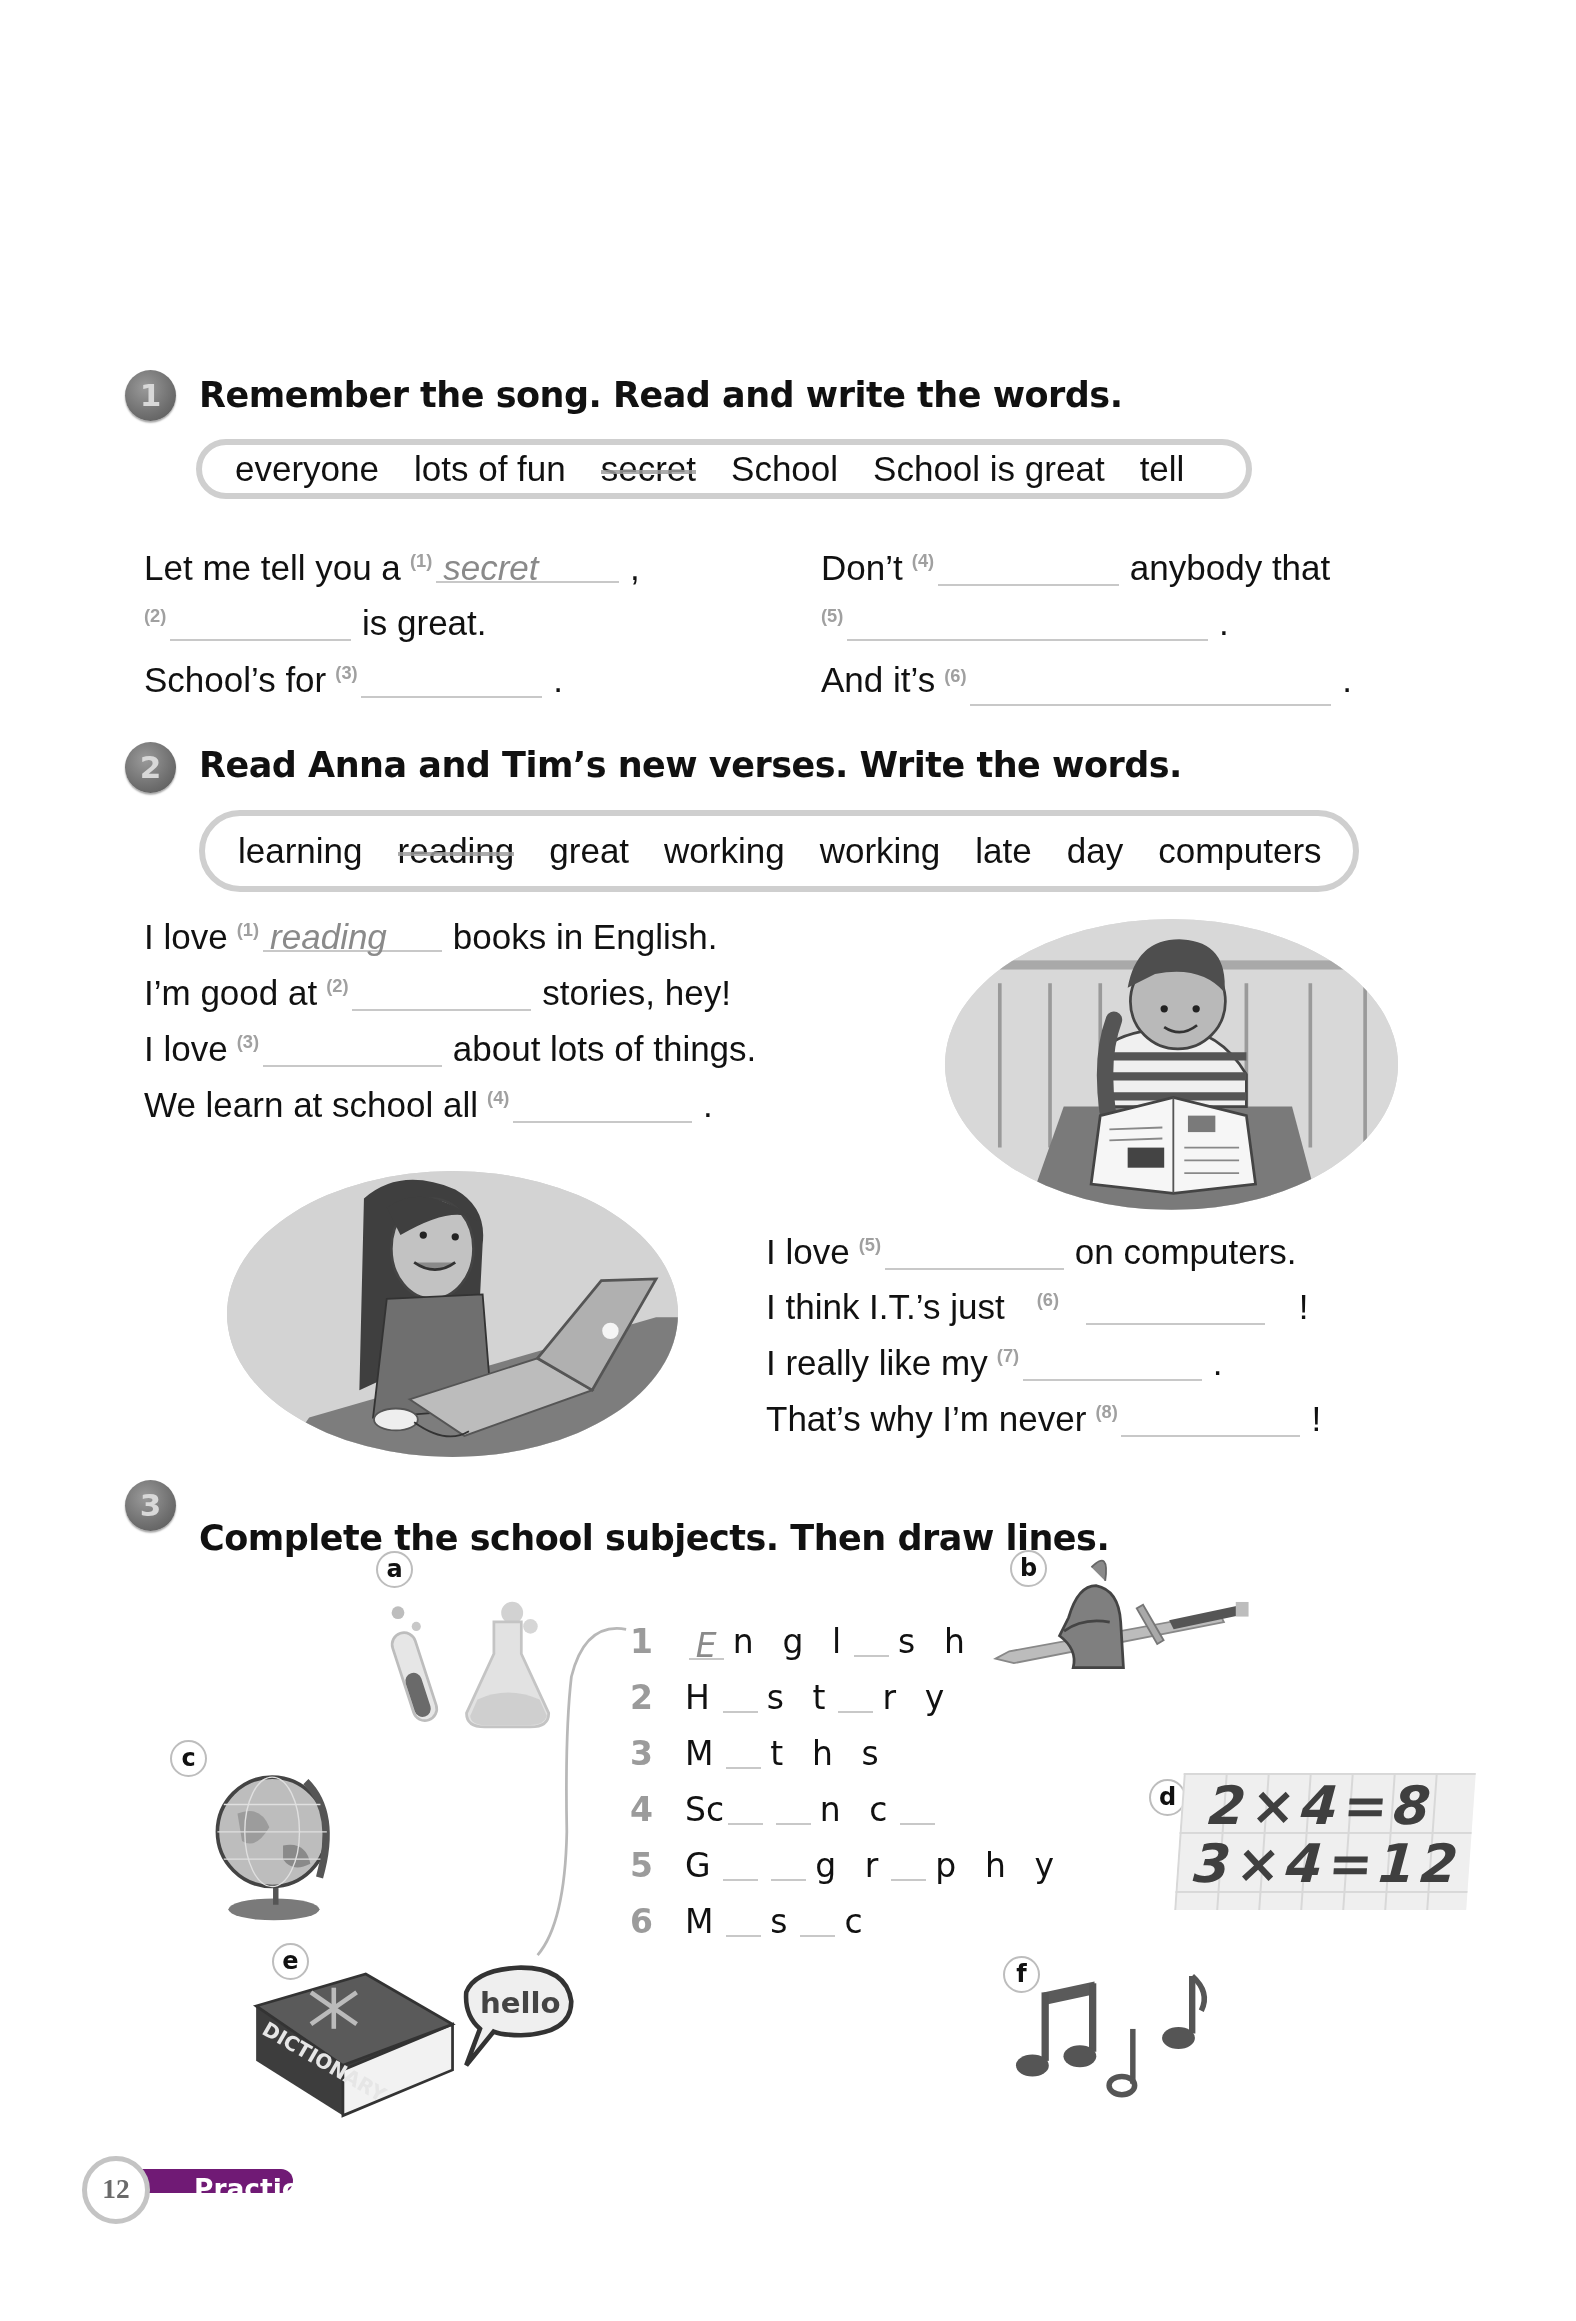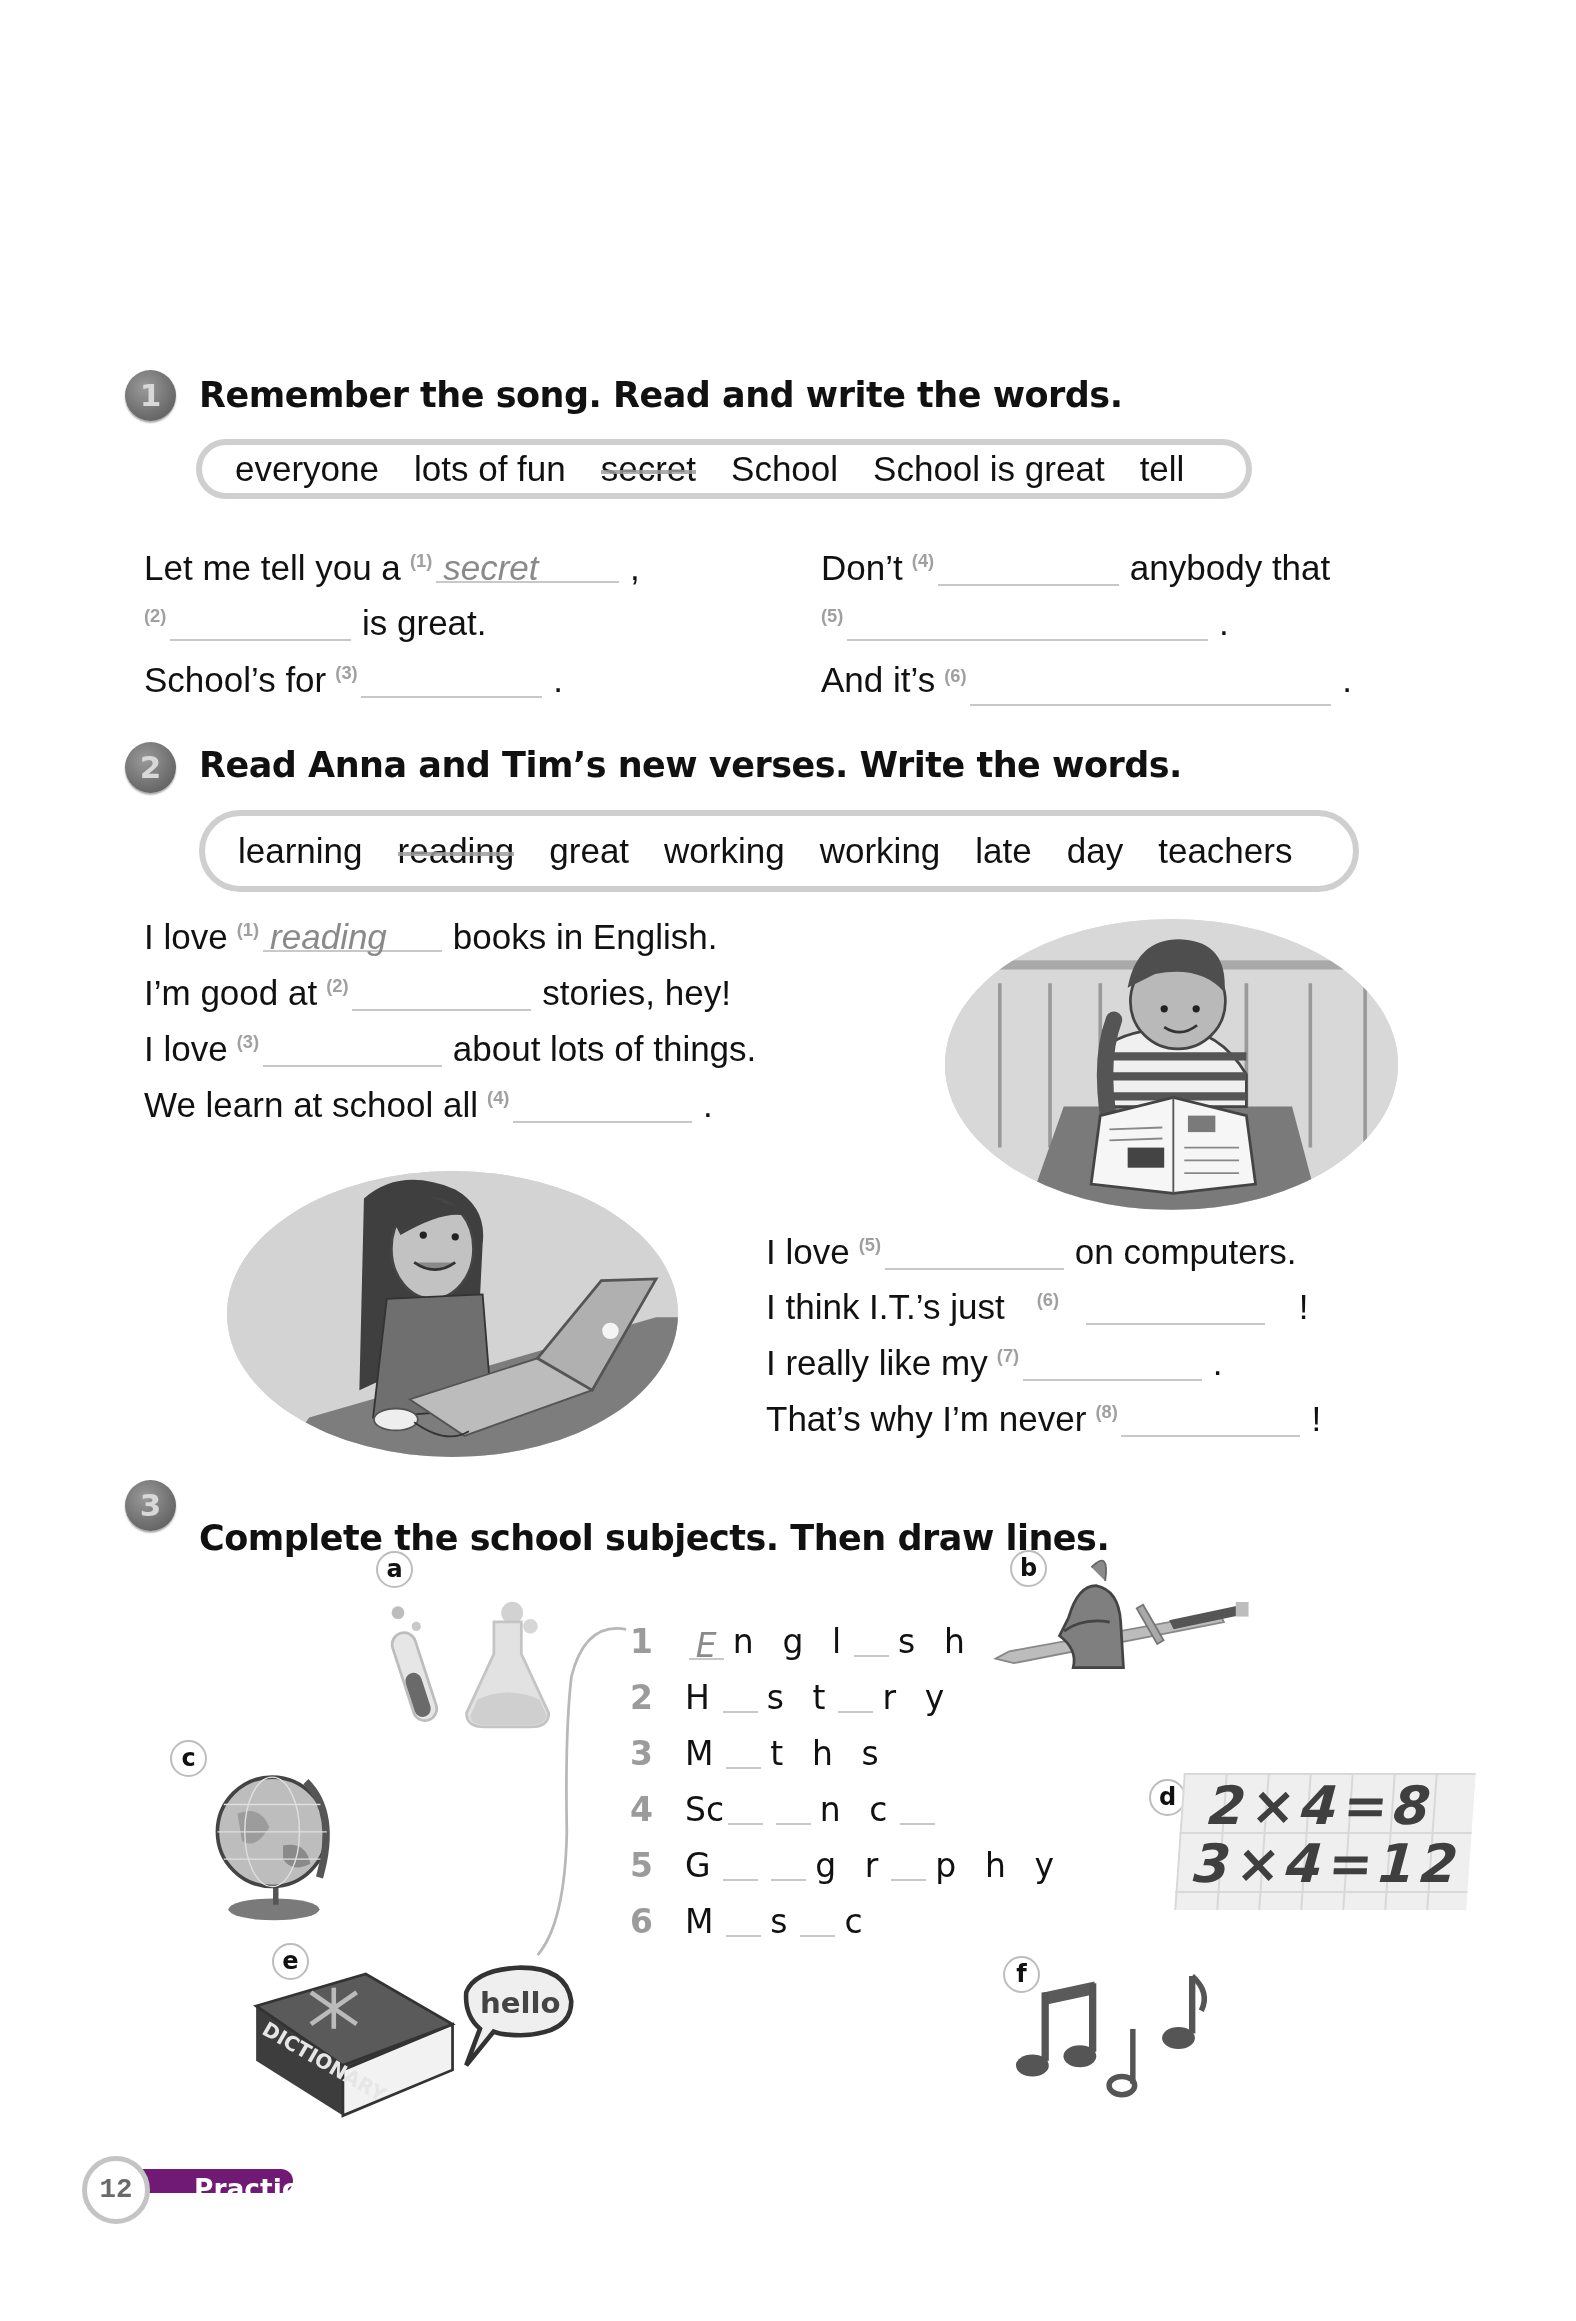--- a/index.html
+++ b/index.html
@@ -27,21 +27,21 @@
   .punct { margin-left:11px; }
   .oval { border-radius:50%; overflow:hidden; }
   .letter-badge { width:37px; height:37px; border-radius:50%; border:2.7px solid #bdbdbd; background:#fff;
       font-family:"DejaVu Sans", sans-serif; font-weight:bold; font-size:24px; line-height:33px; text-align:center; color:#111; box-sizing:border-box; }
   .subj-row { display:flex; align-items:baseline; font-family:"DejaVu Sans", sans-serif; font-size:33px; color:#111; white-space:nowrap; }
   .subj-num { color:#9b9b9b; font-weight:bold; width:55px; font-size:33px; }
   .subj-part { letter-spacing:9.1px; }
   .lblank { display:inline-block; width:35px; border-bottom:2.7px solid #c8c8c8; height:25.6px; margin:0 9.1px 0 3.7px; position:relative; top:3.7px; }
   .lblank.filled-l { text-align:center; color:#8a8a8a; border-bottom-color:#c8c8c8; font-size:33px; line-height:25.6px; }
   .page-pill { background:#701a75; border-radius:22px; height:24px; color:#fff; font-family:"DejaVu Sans", sans-serif; font-weight:bold; font-size:26.5px; line-height:40px; box-sizing:border-box; padding-left:84px; padding-right:20px; }
-  .page-num { width:68px; height:68px; border-radius:50%; border:5.5px solid #c4c4c4; background:#fff; box-sizing:border-box; font-family:Liberation Mono, monospace; font-weight:bold; font-size:27.4px; line-height:57px; text-align:center; color:#6a6a6a; }
+  .page-num { width:68px; height:68px; border-radius:50%; border:5.5px solid #c4c4c4; background:#fff; box-sizing:border-box; font-family:Liberation Serif, serif; font-weight:bold; font-size:27.4px; line-height:57px; text-align:center; color:#6a6a6a; }
 </style>
 </head>
 <body>
 
 <div class="abs sec-badge" style="left:125px; top:370px;">1</div>
 <div class="abs heading" style="left:199px; top:375px;">Remember the song. Read and write the words.</div>
 
 <div class="abs wordbox" style="left:196px; top:439px; width:1056px; height:60px;">
   <span class="w">everyone</span>
   <span class="w">lots of fun</span>
@@ -91,21 +91,21 @@
 <div class="abs heading" style="left:199px; top:745px;">Read Anna and Tim’s new verses. Write the words.</div>
 
 <div class="abs wordbox" style="left:199px; top:810px; width:1160px; height:82px;">
   <span class="w">learning</span>
   <span class="w struck">reading</span>
   <span class="w">great</span>
   <span class="w">working</span>
   <span class="w">working</span>
   <span class="w">late</span>
   <span class="w">day</span>
-  <span class="w">teachers</span>
+  <span class="w">computers</span>
 </div>
 
 <div class="abs line" style="left:144px; top:917px;">
   <span>I love</span>
   <span class="num">(1)</span>
   <span class="blank" style="width:179px;"><span class="filled">reading</span></span>
   <span class="punct">books in English.</span>
 </div>
 <div class="abs line" style="left:144px; top:973px;">
   <span>I’m good at</span>

